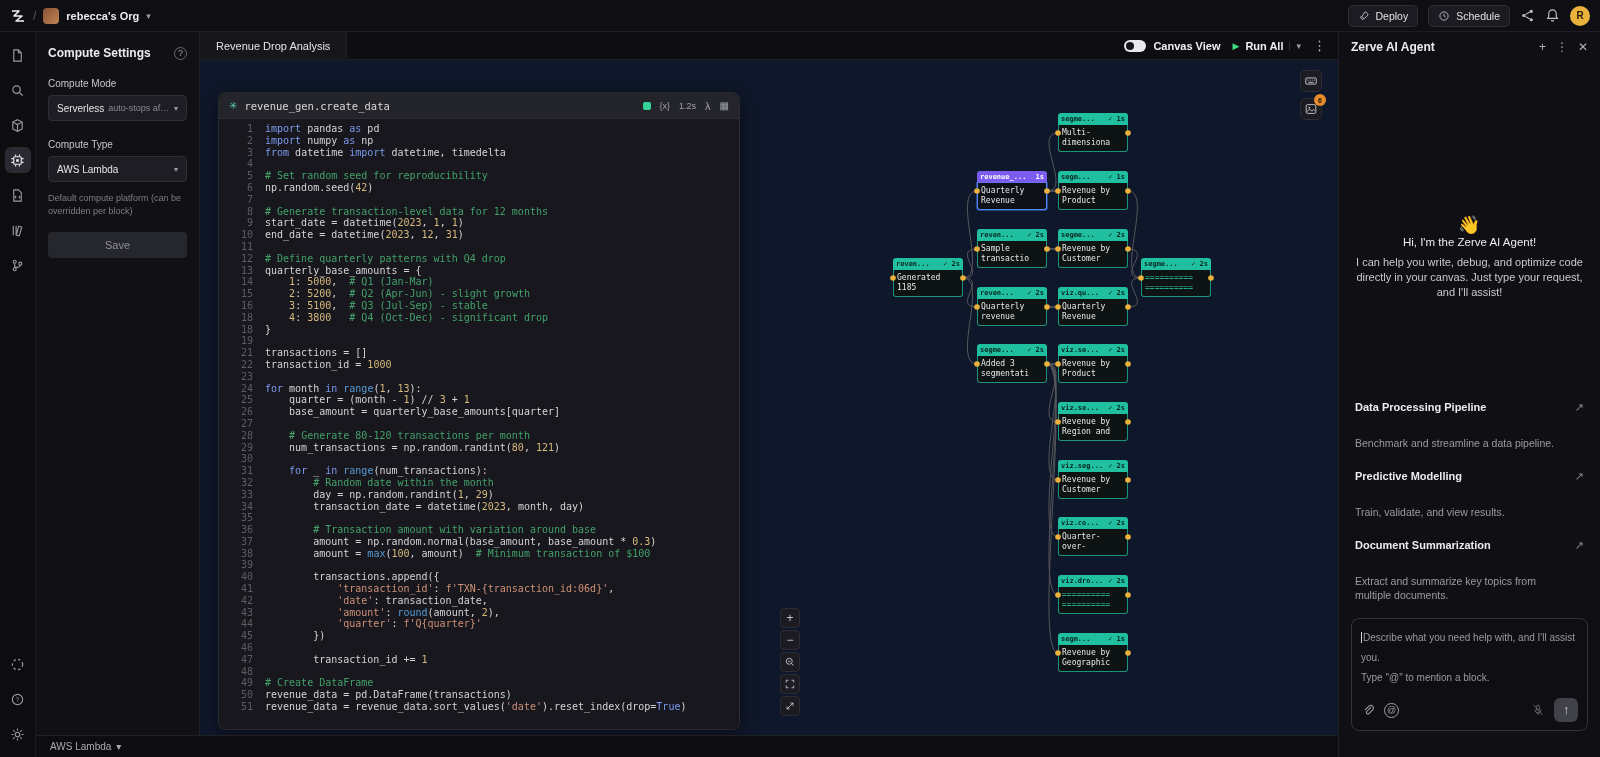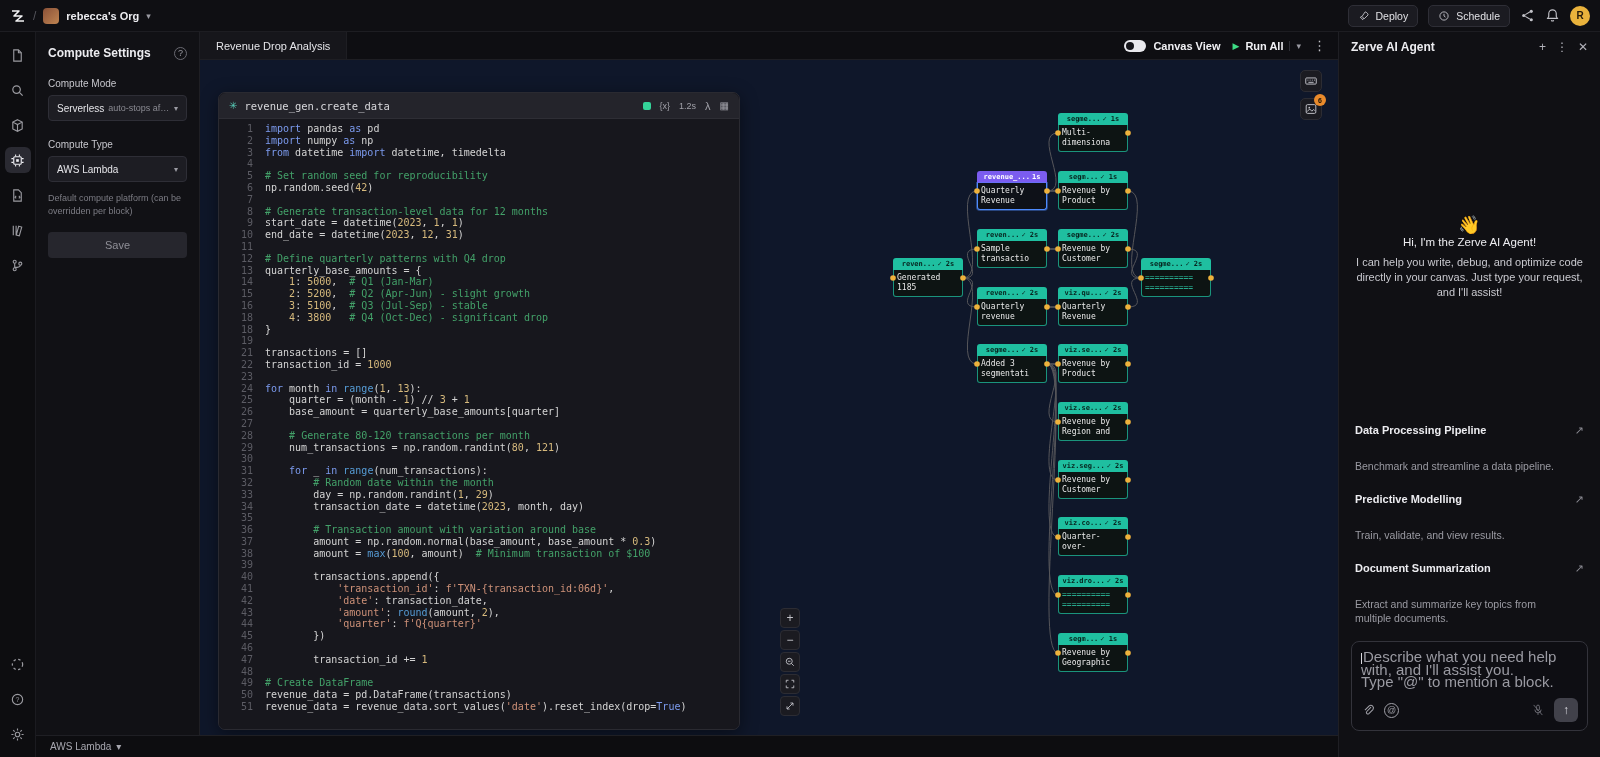--- a/index.html
+++ b/index.html
@@ -50,21 +50,21 @@
 .play{color:#3ddc84;font-size:9px}
 .runall-label{font-size:11px;font-weight:bold;color:#f0f0f4}
 .runall-chev{color:#9a9aa2;font-size:9px;border-left:1px solid #2e2e36;padding-left:6px}
 .kebab{color:#c2c2c8;font-size:13px;cursor:pointer}
 
 .canvas{position:relative;flex:1;overflow:hidden}
 .edges-svg{position:absolute;left:0;top:0;z-index:3;pointer-events:none}
 .edges-svg path{fill:none;stroke:#56565a;stroke-width:1}
 .edges-svg circle{fill:#eeb23c}
 .node{position:absolute;width:70px;z-index:2;font-family:"DejaVu Sans Mono",monospace;cursor:pointer}
-.node-head{display:flex;justify-content:center;align-items:center;background:#1fbfa0;color:#07251f;font-size:7px;font-weight:bold;padding:2px 3px;border-radius:3px 3px 0 0;white-space:nowrap;overflow:hidden;gap:2px}
+.node-head{display:flex;justify-content:space-between;align-items:center;background:#1fbfa0;color:#07251f;font-size:7px;font-weight:bold;padding:2px 3px;border-radius:3px 3px 0 0;white-space:nowrap;overflow:hidden;gap:2px}
 .node-status{white-space:nowrap}
 .node-body{background:#0d1413;border:1px solid rgba(31,191,160,.75);border-top:none;border-radius:0 0 3px 3px;color:#e8e8e8;font-size:8px;line-height:10px;padding:3px;min-height:26px}
 .node-body .out{color:#2fd4b0}
 .node.selected .node-head{background:#7b5cf0;color:#fff}
 .node.selected .node-body{border-color:#4d8bfd;background:#0e1118;box-shadow:0 0 0 1px rgba(77,139,253,.4)}
 
 .cv-btn{position:absolute;width:22px;height:22px;background:#1b1b21;border:1px solid #2c2c33;border-radius:5px;color:#c2c2c8;display:flex;align-items:center;justify-content:center;cursor:pointer;z-index:4}
 .cv-badge{position:absolute;top:-5px;right:-5px;width:12px;height:12px;border-radius:50%;background:#e98a2b;color:#1b1105;font-size:7px;font-weight:bold;display:flex;align-items:center;justify-content:center}
 .zoomstack{position:absolute;left:580px;top:548px;display:flex;flex-direction:column;gap:2px;z-index:4}
 .z-btn{width:20px;height:20px;background:#1b1b21;border:1px solid #2c2c33;border-radius:4px;color:#c2c2c8;font-size:12px;display:flex;align-items:center;justify-content:center;cursor:pointer}
@@ -99,21 +99,21 @@
 .ag-greet-title{font-size:11.5px;color:#ececf0}
 .ag-greet-text{margin-top:7px;font-size:11px;line-height:15px;color:#c9c9cf}
 .ag-spacer{flex:1}
 .ag-cards{padding:0 14px;display:flex;flex-direction:column;gap:8px}
 .ag-card{padding:6px 2px;cursor:pointer}
 .ag-card-row{display:flex;align-items:flex-start;justify-content:space-between}
 .ag-card-title{font-size:11px;font-weight:bold;color:#ececf0}
 .ag-card-arrow{color:#8a8a92;font-size:11px}
 .ag-card-desc{margin-top:22px;font-size:10.5px;line-height:14px;color:#9a9aa2;max-width:205px}
 .ag-input{margin:10px 12px 26px;border:1px solid #33333b;border-radius:8px;background:#0e0e13;padding:9px 9px 8px;display:flex;flex-direction:column;min-height:80px}
-.ag-ph{font-size:15px;line-height:12px;color:#9a9aa2}
+.ag-ph{font-size:10px;line-height:20px;color:#9a9aa2}
 .caret{display:inline-block;width:1px;height:11px;background:#d8d8de;vertical-align:-2px;margin-right:1px}
 .ag-input-icons{margin-top:auto;display:flex;align-items:center;gap:9px;padding-top:10px}
 .ag-ii{color:#a0a0a8;display:inline-flex;cursor:pointer}
 .mention{width:15px;height:15px;border:1px solid #a0a0a8;border-radius:50%;font-size:9px;display:inline-flex;align-items:center;justify-content:center}
 .ag-ii-right{margin-left:auto;display:flex;align-items:center;gap:9px}
 .mic-off{color:#6a6a72}
 .send{width:24px;height:24px;background:#41414a;border-radius:6px;color:#d8d8de;font-size:12px;display:flex;align-items:center;justify-content:center;cursor:pointer}
 </style>
 </head>
 <body>

